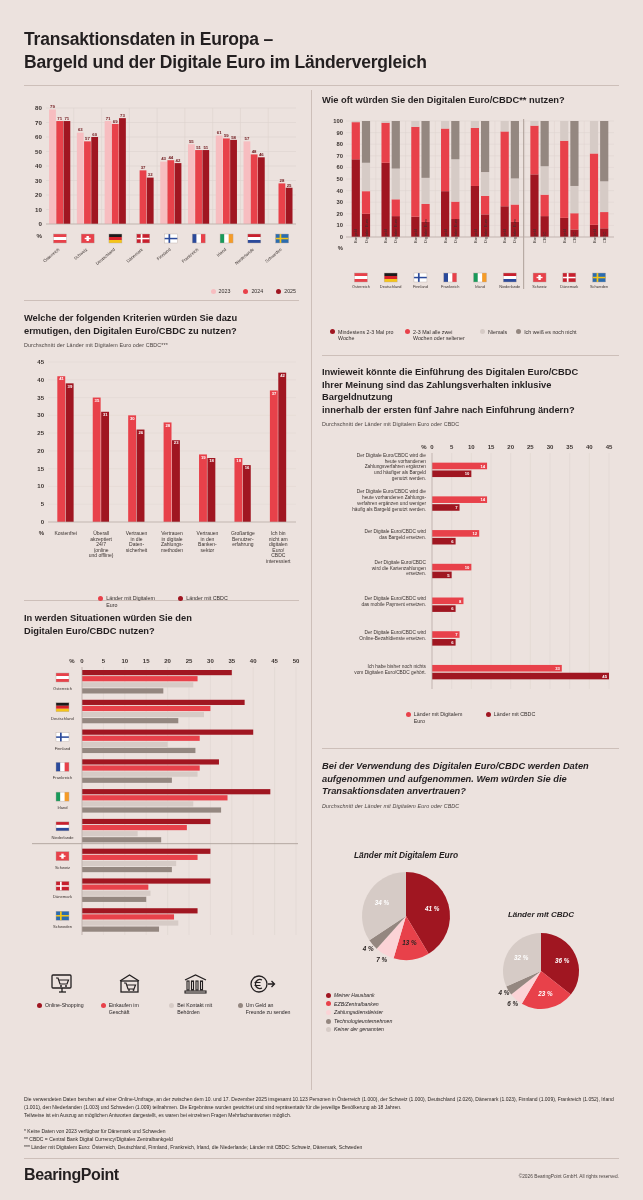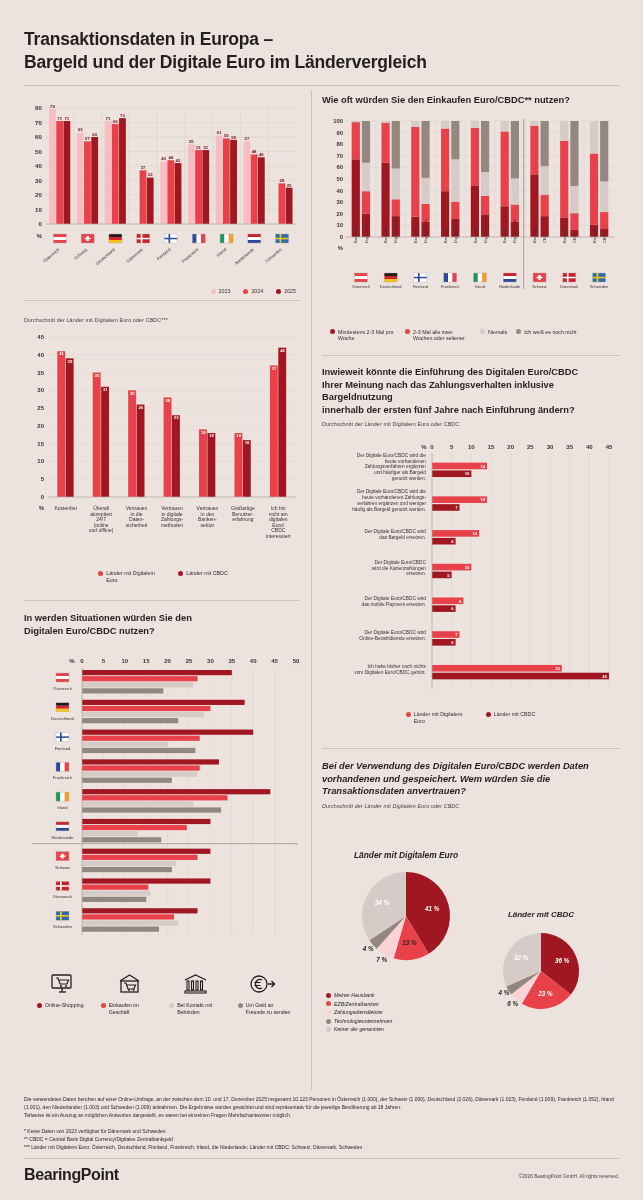--- a/index.html
+++ b/index.html
@@ -208,21 +208,21 @@
           <span style="max-width: 58px; display: inline-block;">2024</span>
         </div>
         <div class="leg-item">
           <span class="dot" style="background: rgb(160, 22, 33);"></span>
           <span style="max-width: 58px; display: inline-block;">2025</span>
         </div>
       </div>
   </div>
 
   <div class="panel" style="left:322px;top:94px;width:297px;">
-    <div class="panel-title">Wie oft würden Sie den Einkaufen Euro/CBDC** nutzen?</div>
+    <div class="panel-title">Wie oft würden Sie den Digitalen Euro/CBDC** nutzen?</div>
     <svg id="chart2" width="297" height="205" style="margin-top:8px;">
         <line x1="24" y1="122" x2="292" y2="122" stroke="#ded3ce" stroke-width="0.5"></line>
         <text x="21" y="124" font-size="5.8" fill="#3b3330" text-anchor="end" font-weight="bold">0</text>
         <line x1="24" y1="110.4" x2="292" y2="110.4" stroke="#ded3ce" stroke-width="0.5"></line>
         <text x="21" y="112.4" font-size="5.8" fill="#3b3330" text-anchor="end" font-weight="bold">10</text>
         <line x1="24" y1="98.8" x2="292" y2="98.8" stroke="#ded3ce" stroke-width="0.5"></line>
         <text x="21" y="100.8" font-size="5.8" fill="#3b3330" text-anchor="end" font-weight="bold">20</text>
         <line x1="24" y1="87.2" x2="292" y2="87.2" stroke="#ded3ce" stroke-width="0.5"></line>
         <text x="21" y="89.2" font-size="5.8" fill="#3b3330" text-anchor="end" font-weight="bold">30</text>
         <line x1="24" y1="75.6" x2="292" y2="75.6" stroke="#ded3ce" stroke-width="0.5"></line>
@@ -409,20 +409,24 @@
           <span style="max-width: 58px; display: inline-block;">Niemals</span>
         </div>
         <div class="leg-item">
           <span class="dot" style="background: rgb(148, 135, 128);"></span>
           <span style="max-width: 58px; display: inline-block;">Ich weiß es noch nicht</span>
         </div>
       </div>
   </div>
 
   <div class="panel" style="left:24px;top:312px;width:278px;">
+    <div class="panel-title">
+      <div>Welche der folgenden Kriterien würden Sie dazu</div>
+      <div>ermutigen, den Digitalen Euro/CBDC zu nutzen?</div>
+    </div>
     <div class="sub-note">Durchschnitt der Länder mit Digitalem Euro oder CBDC***</div>
     <svg id="chart3" width="278" height="235" style="margin-top:6px;">
         <line x1="24" y1="168" x2="272" y2="168" stroke="#e0d6d1" stroke-width="0.5"></line>
         <text x="20" y="170" font-size="6" fill="#3b3330" text-anchor="end" font-weight="bold">0</text>
         <line x1="24" y1="150.22222222222223" x2="272" y2="150.22222222222223" stroke="#e0d6d1" stroke-width="0.5"></line>
         <text x="20" y="152.22222222222223" font-size="6" fill="#3b3330" text-anchor="end" font-weight="bold">5</text>
         <line x1="24" y1="132.44444444444446" x2="272" y2="132.44444444444446" stroke="#e0d6d1" stroke-width="0.5"></line>
         <text x="20" y="134.44444444444446" font-size="6" fill="#3b3330" text-anchor="end" font-weight="bold">10</text>
         <line x1="24" y1="114.66666666666667" x2="272" y2="114.66666666666667" stroke="#e0d6d1" stroke-width="0.5"></line>
         <text x="20" y="116.66666666666667" font-size="6" fill="#3b3330" text-anchor="end" font-weight="bold">15</text>
@@ -504,21 +508,21 @@
         <div class="leg-item">
           <span class="dot" style="background: rgb(160, 22, 33);"></span>
           <span style="max-width: 58px; display: inline-block;">Länder mit CBDC</span>
         </div>
       </div>
   </div>
 
   <div class="panel" style="left:322px;top:366px;width:297px;">
     <div class="panel-title">
       <div>Inwieweit könnte die Einführung des Digitalen Euro/CBDC</div>
-      <div>Ihrer Meinung nach das Zahlungsverhalten inklusive Bargeldnutzung</div>
+      <div>Ihrer Meinung sind das Zahlungsverhalten inklusive Bargeldnutzung</div>
       <div>innerhalb der ersten fünf Jahre nach Einführung ändern?</div>
     </div>
     <div class="sub-note">Durchschnitt der Länder mit Digitalem Euro oder CBDC</div>
     <svg id="chart4" width="297" height="275" style="margin-top:4px;">
         <line x1="110" y1="22" x2="110" y2="258" stroke="#ddd2cd" stroke-width="0.5"></line>
         <text x="110" y="18" font-size="6" fill="#3b3330" text-anchor="middle" font-weight="bold">0</text>
         <line x1="129.66666666666666" y1="22" x2="129.66666666666666" y2="258" stroke="#ddd2cd" stroke-width="0.5"></line>
         <text x="129.66666666666666" y="18" font-size="6" fill="#3b3330" text-anchor="middle" font-weight="bold">5</text>
         <line x1="149.33333333333331" y1="22" x2="149.33333333333331" y2="258" stroke="#ddd2cd" stroke-width="0.5"></line>
         <text x="149.33333333333331" y="18" font-size="6" fill="#3b3330" text-anchor="middle" font-weight="bold">10</text>
@@ -779,21 +783,21 @@
             <span class="dot" style="background: rgb(148, 135, 128);"></span>
             <span style="max-width: 48px;">Um Geld an Freunde zu senden</span>
           </div>
         </div>
       </div>
   </div>
 
   <div class="panel" style="left:322px;top:760px;width:297px;font-style:italic;">
     <div class="panel-title">
       <div>Bei der Verwendung des Digitalen Euro/CBDC werden Daten</div>
-      <div>vorhandenen und gespeichert. Wem würden Sie die</div>
+      <div>aufgenommen und aufgenommen. Wem würden Sie die</div>
       <div>Transaktionsdaten anvertrauen?</div>
     </div>
     <div class="sub-note">Durchschnitt der Länder mit Digitalem Euro oder CBDC</div>
     <svg id="chart6" width="297" height="230" style="margin-top:2px;">
         <g>
           <path d="M84,105 L84,61 A44,44 0 0 1 106.60180522922987,142.751270182339 Z" fill="#a01621"></path>
           <text x="110.29361408551523" y="99.73059436253585" font-size="6.3" fill="#fff" text-anchor="middle" font-weight="bold">41 %</text>
           <path d="M84,105 L106.60180522922987,142.751270182339 A44,44 0 0 1 71.60376749897708,147.21769083903789 Z" fill="#e8414a"></path>
           <text x="87.45344213349188" y="134.0605272940241" font-size="6.3" fill="#2b2523" text-anchor="middle" font-weight="bold">13 %</text>
           <path d="M84,105 L71.60376749897708,147.21769083903789 A44,44 0 0 1 54.66216397728316,137.7916357857332 Z" fill="#fbd3d6"></path>

